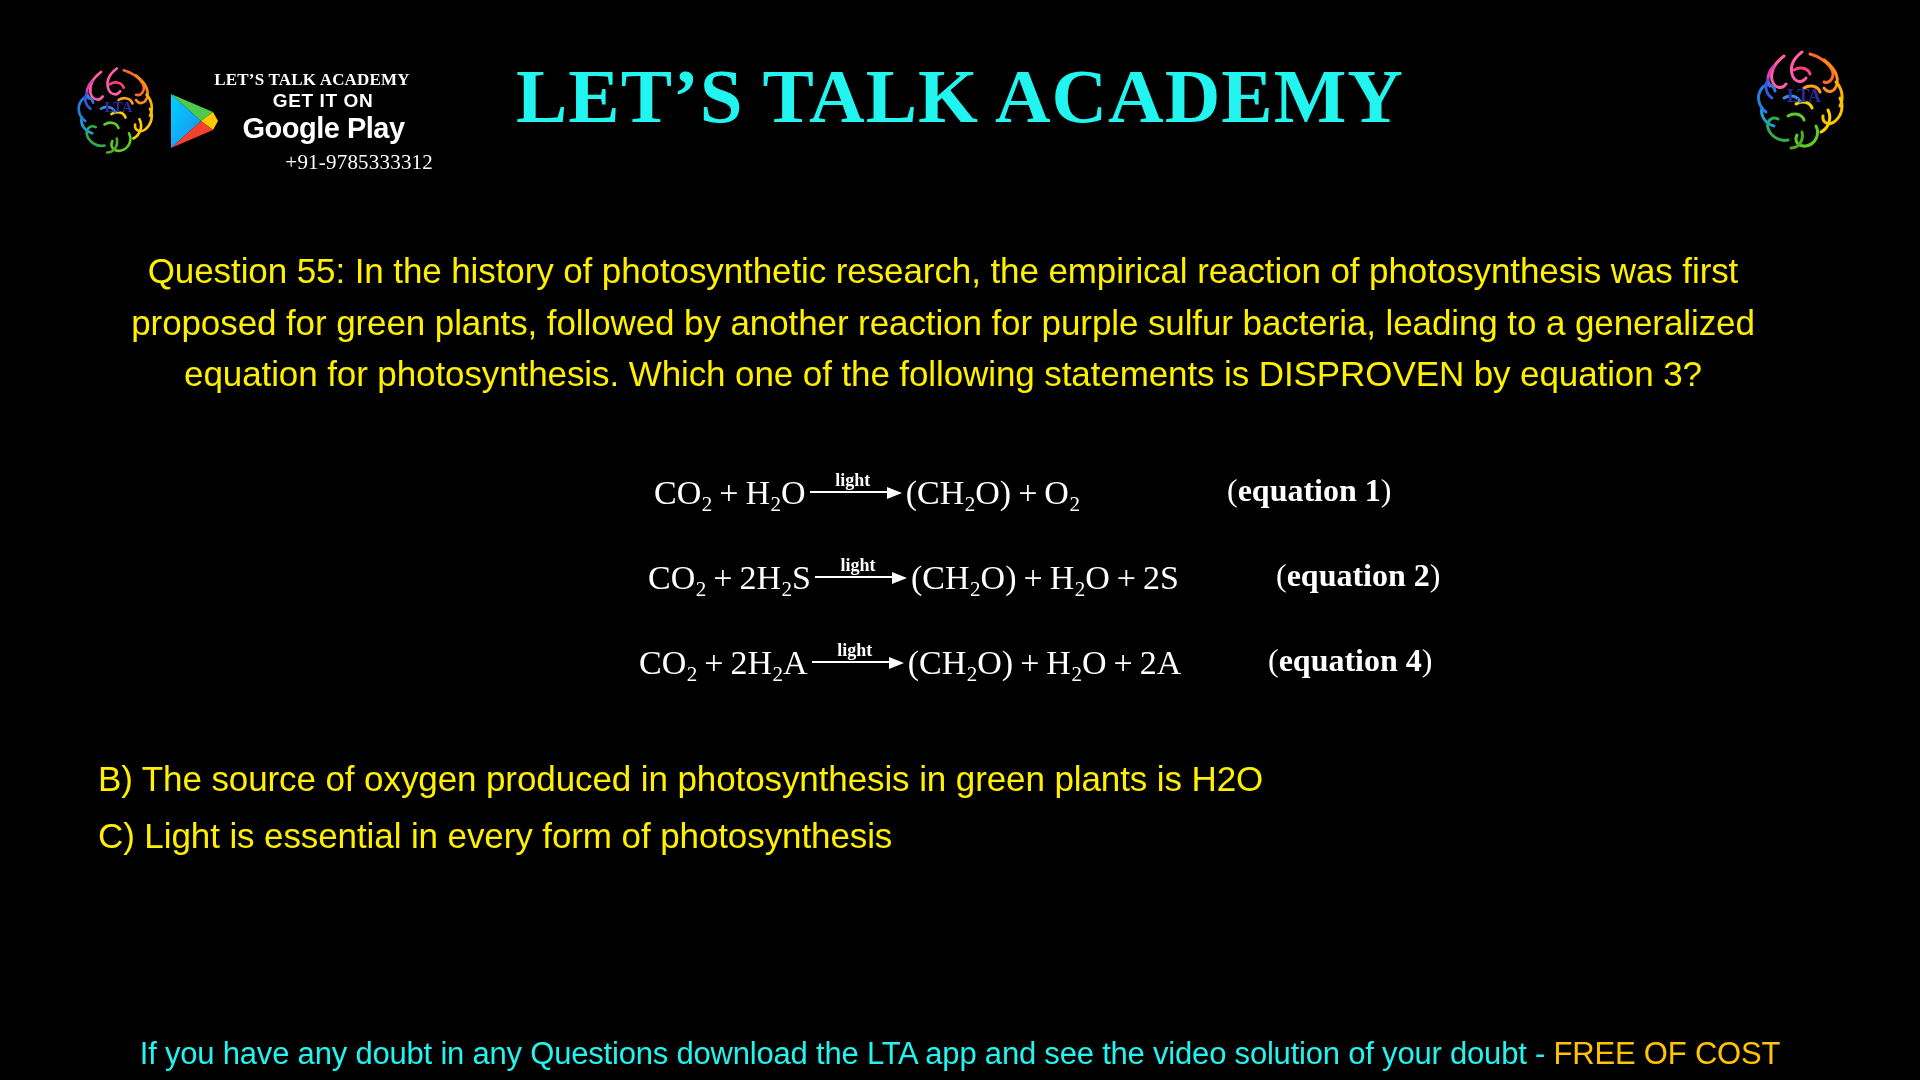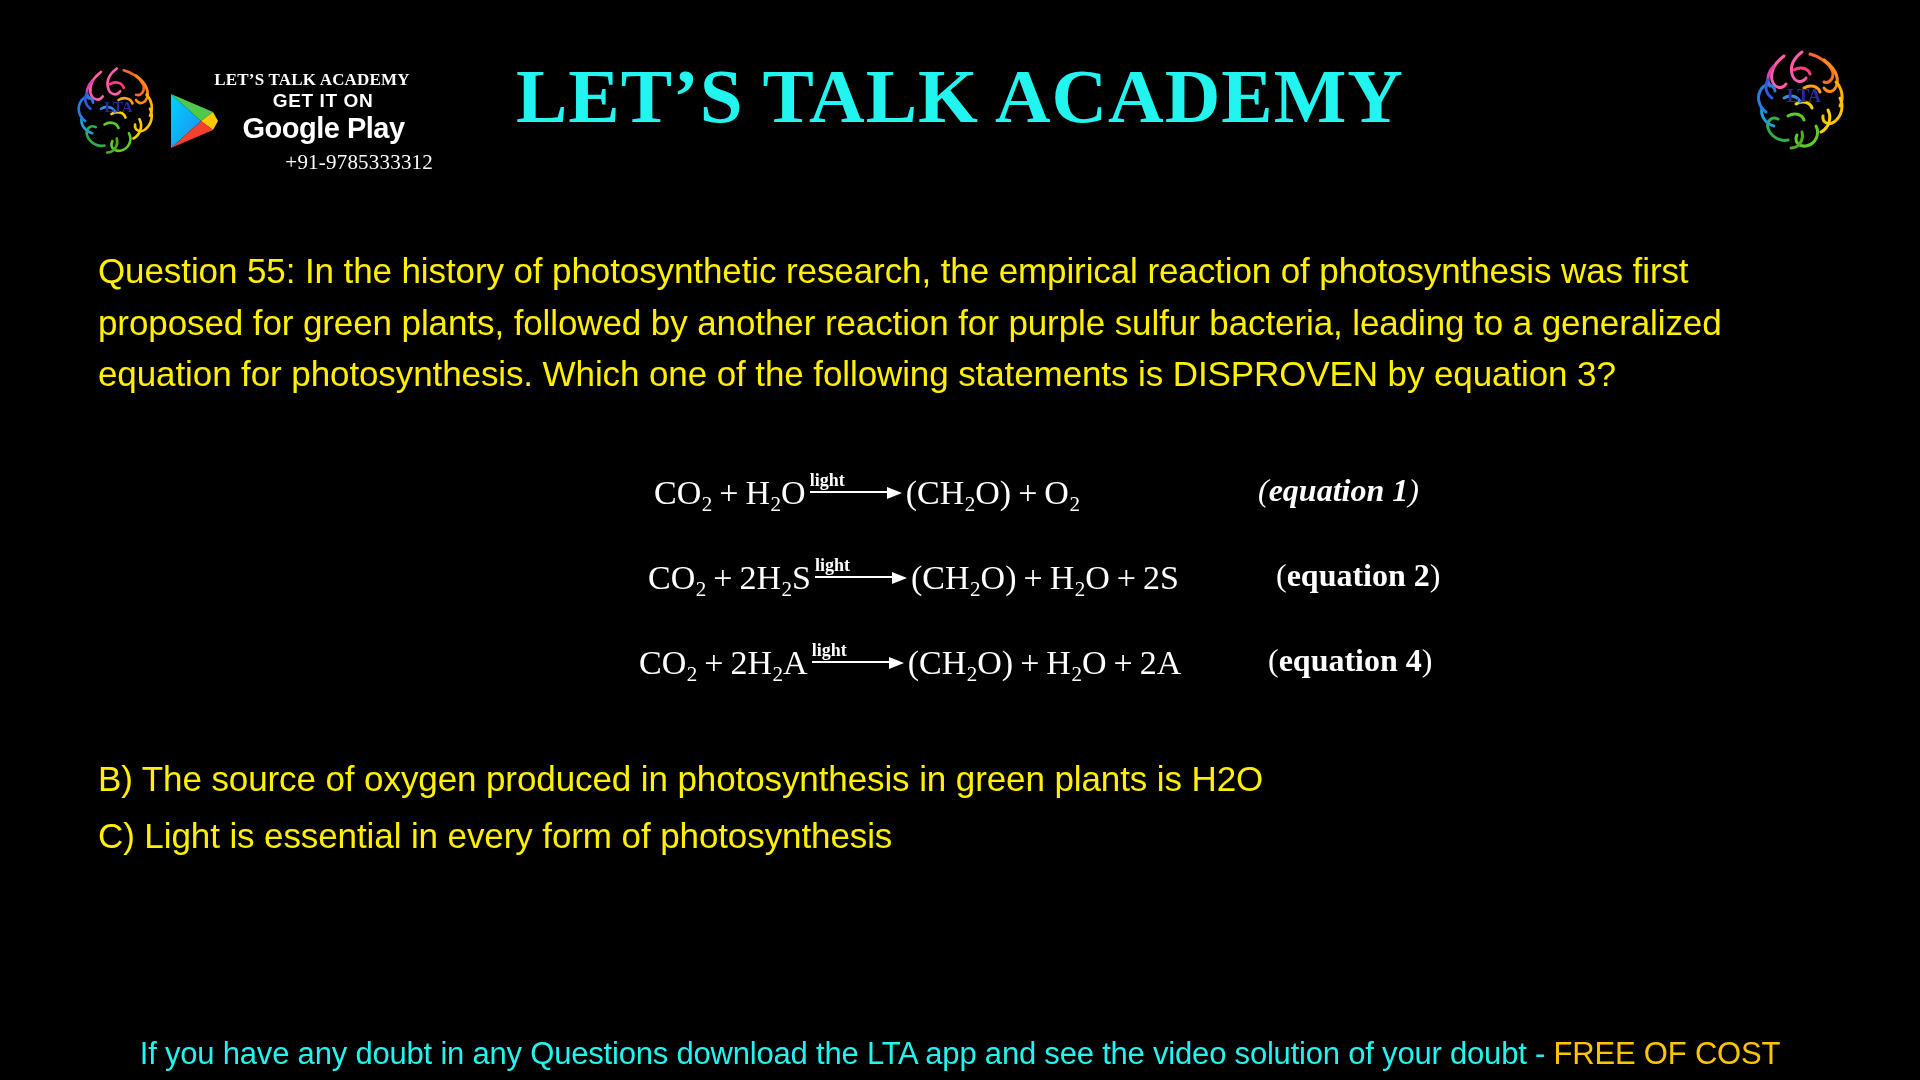--- a/index.html
+++ b/index.html
@@ -133,20 +133,21 @@
   .question {
     position: absolute;
     left: 98px;
     top: 245px;
     width: 1690px;
     color: #FFF000;
     font-family: "Liberation Sans", sans-serif;
     font-size: 35px;
     line-height: 51.5px;
     letter-spacing: -0.1px;
+    text-align: center;
   }
 
   
   .equations {
     position: absolute;
     left: 0;
     top: 470px;
     width: 1920px;
     padding-left: 47px;
   }
@@ -169,21 +170,21 @@
   .eq-row-3 .eq-body { left: 592px; }
 
   .eq-label {
     position: absolute;
     top: 2px;
     white-space: nowrap;
     color: #ffffff;
     font-family: "Liberation Serif", serif;
     font-size: 32px;
   }
-  .eq-row-1 .eq-label { left: 1211px; font-style: italic; }
+  .eq-row-1 .eq-label { left: 1180px; }
   .eq-row-2 .eq-label { left: 1213px; margin-left: 16px; }
   .eq-row-3 .eq-label { left: 1221px; }
   .eq-label b { font-weight: bold; }
 
   sub {
     font-size: 0.62em;
     vertical-align: baseline;
     position: relative;
     top: 0.32em;
     margin-left: 0.5px;
@@ -214,20 +215,21 @@
     width: 0; height: 0;
     border-top: 6px solid transparent;
     border-bottom: 6px solid transparent;
     border-left: 15px solid #ffffff;
   }
   .arrow .alabel {
     position: absolute;
     left: 0;
     bottom: 15px;
     width: 86px;
+    text-align: center;
     font-family: "Liberation Serif", serif;
     font-weight: bold;
     font-size: 18px;
     color: #ffffff;
     line-height: 1;
   }
 
   
   .options {
     position: absolute;

